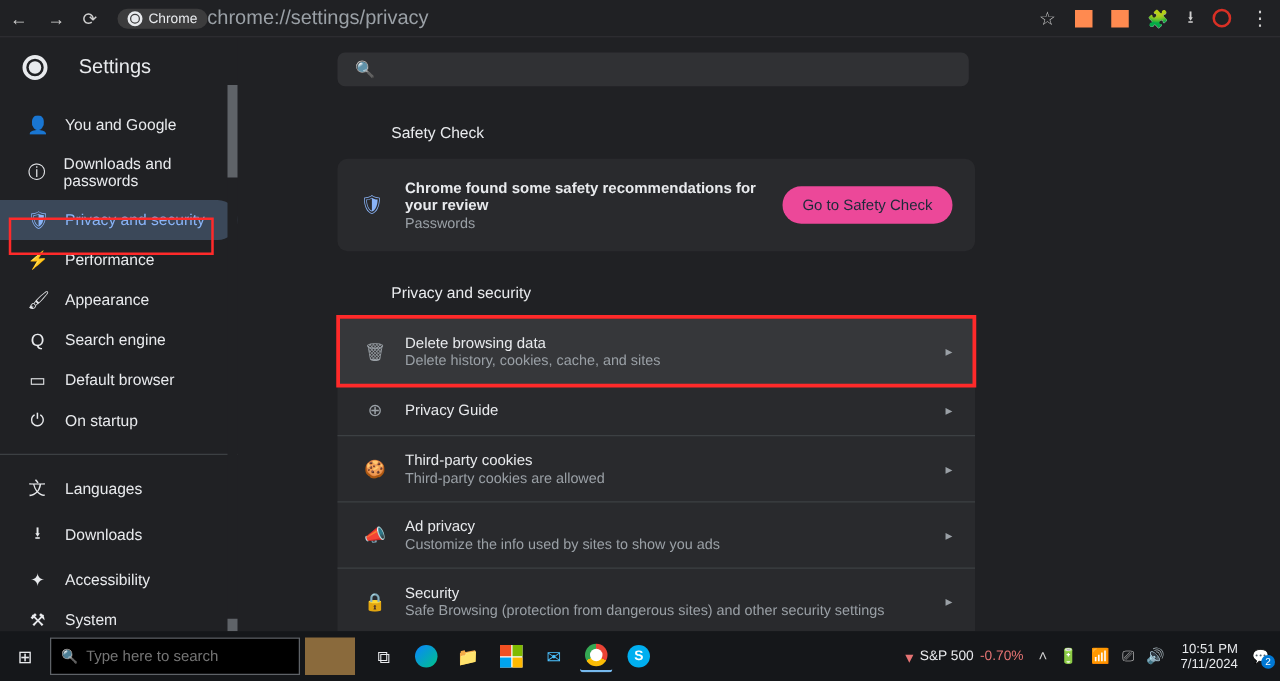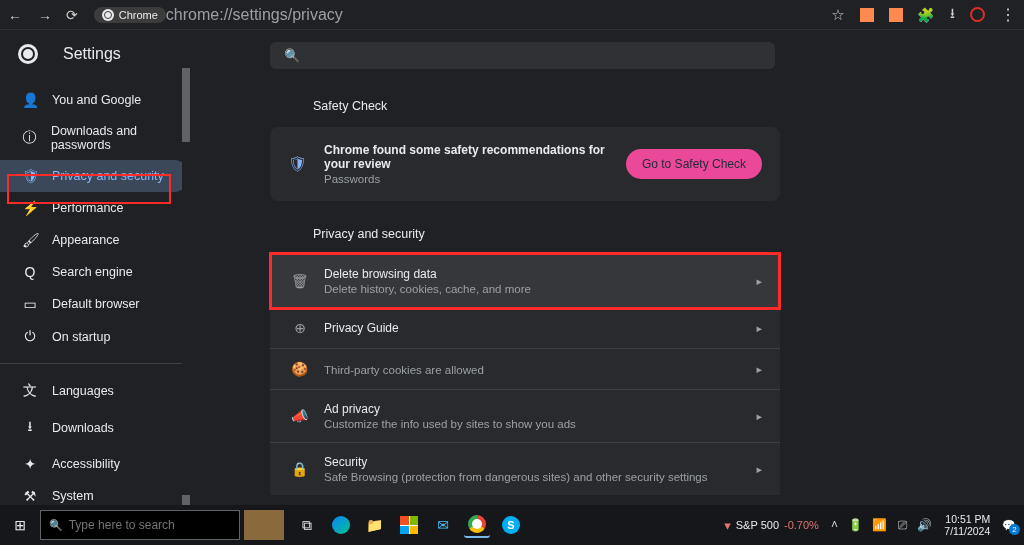--- a/index.html
+++ b/index.html
@@ -208,37 +208,38 @@
     </div>
 
     <div class="section-title">Privacy and security</div>
 
     <div class="priv-card">
 
       <div class="row row-hover">
         <span class="row-ico">🗑</span>
         <div class="row-text">
           <div class="row-title">Delete browsing data</div>
-          <div class="row-sub">Delete history, cookies, cache, and more</div>
+          <div class="row-sub">Delete history, cookies, cache, and sites</div>
         </div>
         <span class="row-chevron">▸</span>
         <div class="highlight-delete"></div>
       </div>
 
       <div class="row">
         <span class="row-ico">⊕</span>
         <div class="row-text">
           <div class="row-title">Privacy Guide</div>
         </div>
         <span class="row-chevron">▸</span>
       </div>
 
       <div class="row">
         <span class="row-ico">🍪</span>
         <div class="row-text">
+          <div class="row-title">Third-party cookies</div>
           <div class="row-sub">Third-party cookies are allowed</div>
         </div>
         <span class="row-chevron">▸</span>
       </div>
 
       <div class="row">
         <span class="row-ico">📣</span>
         <div class="row-text">
           <div class="row-title">Ad privacy</div>
           <div class="row-sub">Customize the info used by sites to show you ads</div>

